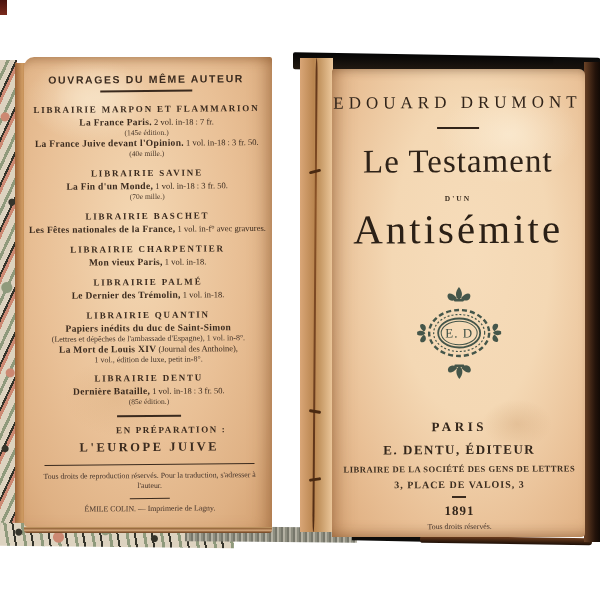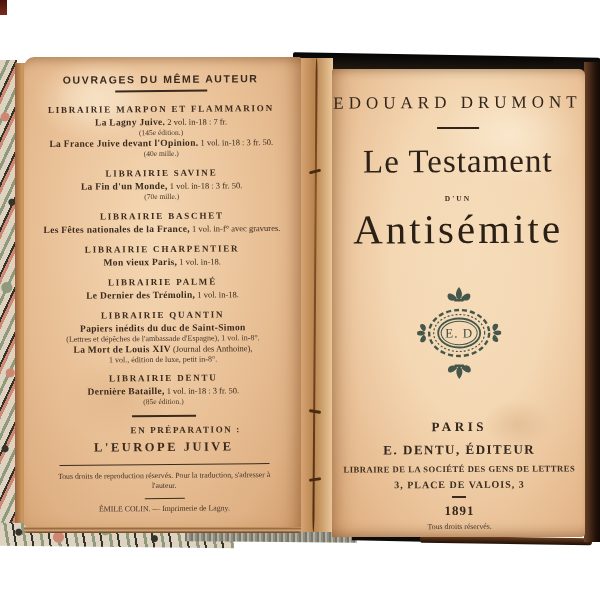--- a/index.html
+++ b/index.html
@@ -38,21 +38,21 @@
     background:repeating-linear-gradient(90deg,#77776b 0 2px,#b3b0a2 2px 4px,#8e8e80 4px 6px);}
   .bottom-gap{position:absolute;left:352px;top:528px;width:72px;height:13px;
     background:#0d0c0a;transform:rotate(1deg);}
   .right-block-edge{position:absolute;left:420px;top:537px;width:172px;height:7px;
     background:linear-gradient(#6b3d1e,#1d0f07);transform:rotate(.8deg);border-radius:3px;}
   .cover-right{position:absolute;left:584px;top:62px;width:16px;height:480px;
     background:linear-gradient(to right,#6b4226,#24130a 70%,#120a05);}
 
   
   .page{position:absolute;color:var(--ink,#3a2a1e);}
-  .left-page{left:24px;top:57px;width:277px;height:470px;z-index:2;
+  .left-page{left:24px;top:57px;width:248px;height:470px;z-index:2;
     border-radius:10px 2px 0 4px;
     background:
       radial-gradient(ellipse 90px 60px at 26% 9%,rgba(255,244,222,.55),transparent 70%),
       radial-gradient(ellipse at 46% 38%,var(--page_light,#f4d8b4) 0%,var(--page_mid,#e9c096) 52%,#dfb184 80%,var(--page_dark,#d3a070) 100%);
     box-shadow:inset -14px 0 18px -10px rgba(125,74,32,.55),
                inset 0 10px 12px -8px rgba(125,74,32,.5);}
   .left-page::after{content:"";position:absolute;left:0;right:0;bottom:-6px;height:6px;
     background:linear-gradient(#caa26b 0,#8a5a33 2px,#e3b78a 3px,#8a5a33 5px,#6e4424 6px);
     border-radius:0 0 3px 3px;}
   .gutter{position:absolute;left:300px;top:58px;width:33px;height:474px;z-index:1;
@@ -145,21 +145,21 @@
   <div class="page left-page">
     <div class="stain a"></div>
     <div class="stain c"></div>
     <div class="lp-inner">
 
       <div class="lp-header">OUVRAGES DU MÊME AUTEUR</div>
       <div class="rule hd"></div>
 
       <div class="section">
         <div class="pub">LIBRAIRIE MARPON ET FLAMMARION</div>
-        <div class="bl"><b>La Lagny Juive.</b><span> 2 vol. in-18 : 7 fr.</span></div>
+        <div class="bl"><b>La France Paris.</b><span> 2 vol. in-18 : 7 fr.</span></div>
         <div class="note">(145e édition.)</div>
         <div class="bl"><b>La France Juive devant l'Opinion.</b><span> 1 vol. in-18 : 3 fr. 50.</span></div>
         <div class="note">(40e mille.)</div>
       </div>
 
       <div class="section">
         <div class="pub">LIBRAIRIE SAVINE</div>
         <div class="bl"><b>La Fin d'un Monde,</b><span> 1 vol. in-18 : 3 fr. 50.</span></div>
         <div class="note">(70e mille.)</div>
       </div>

